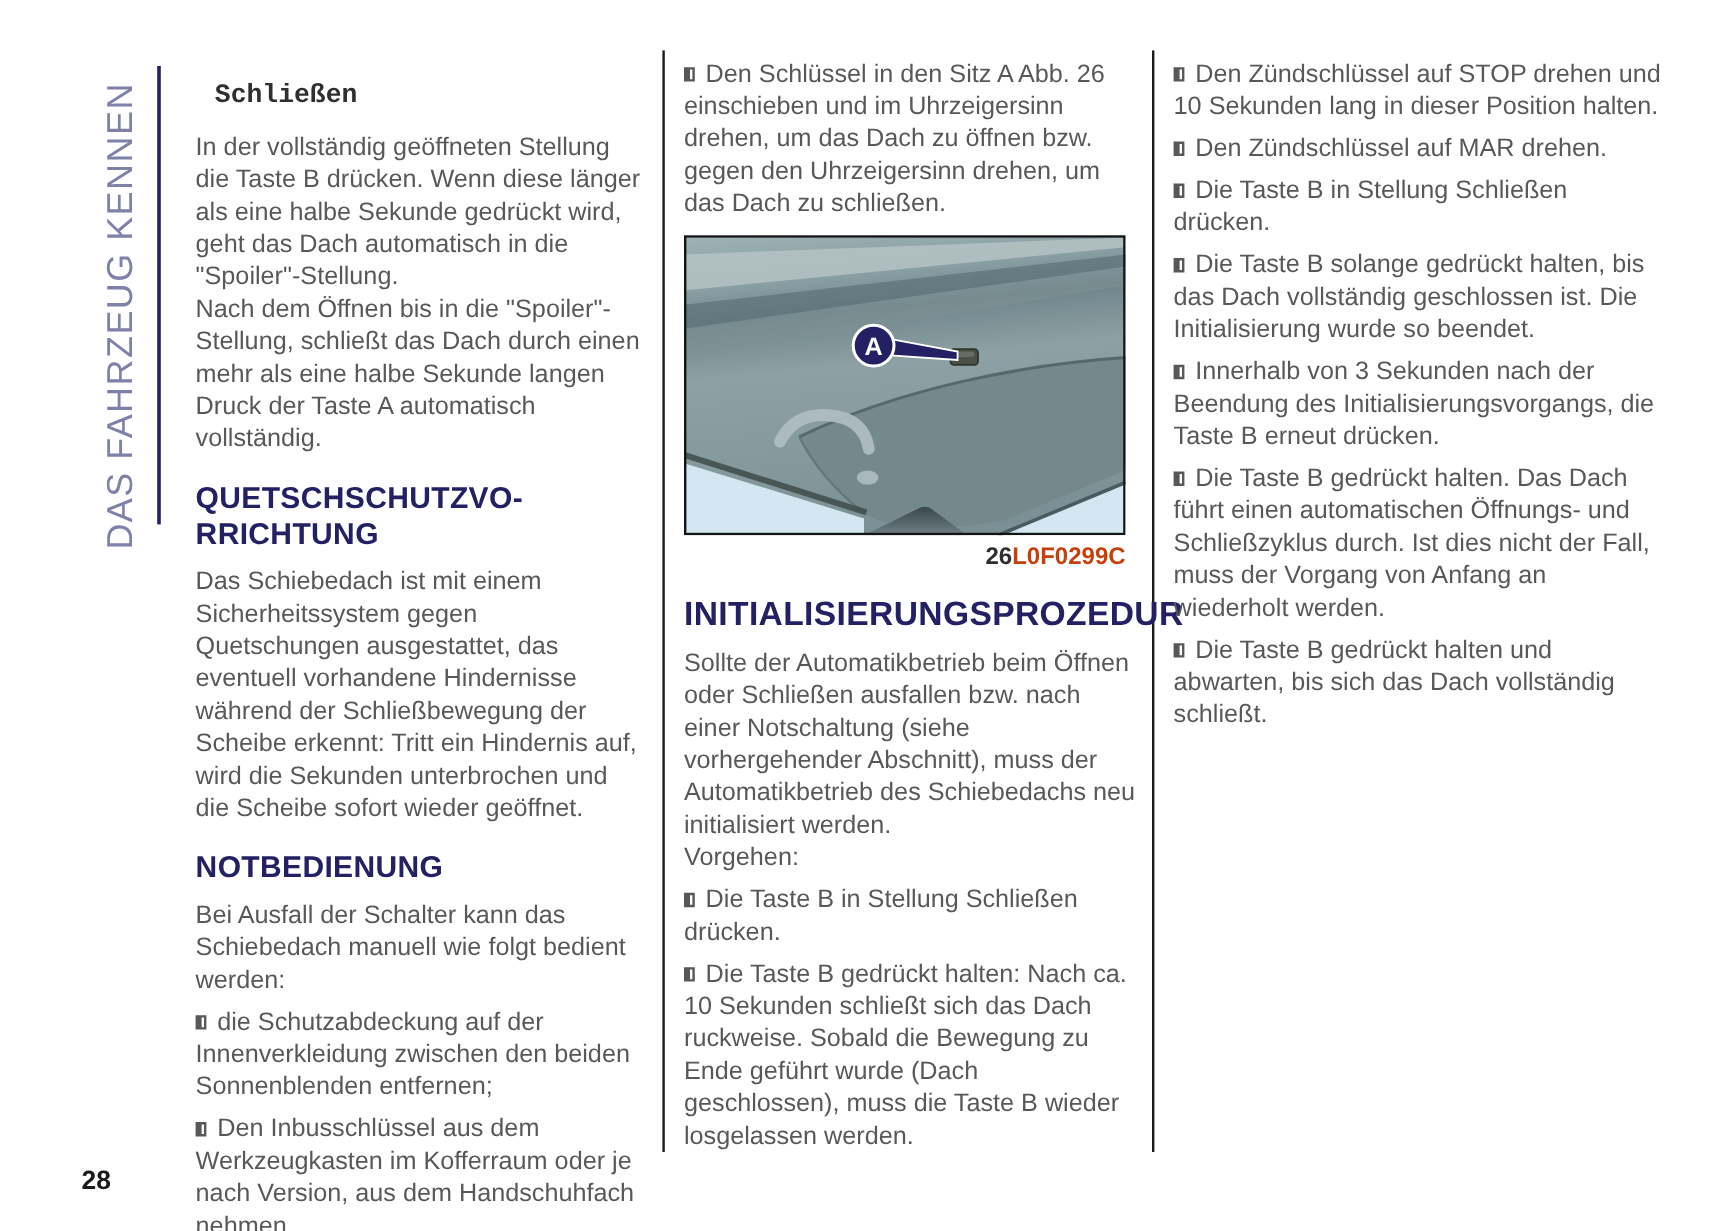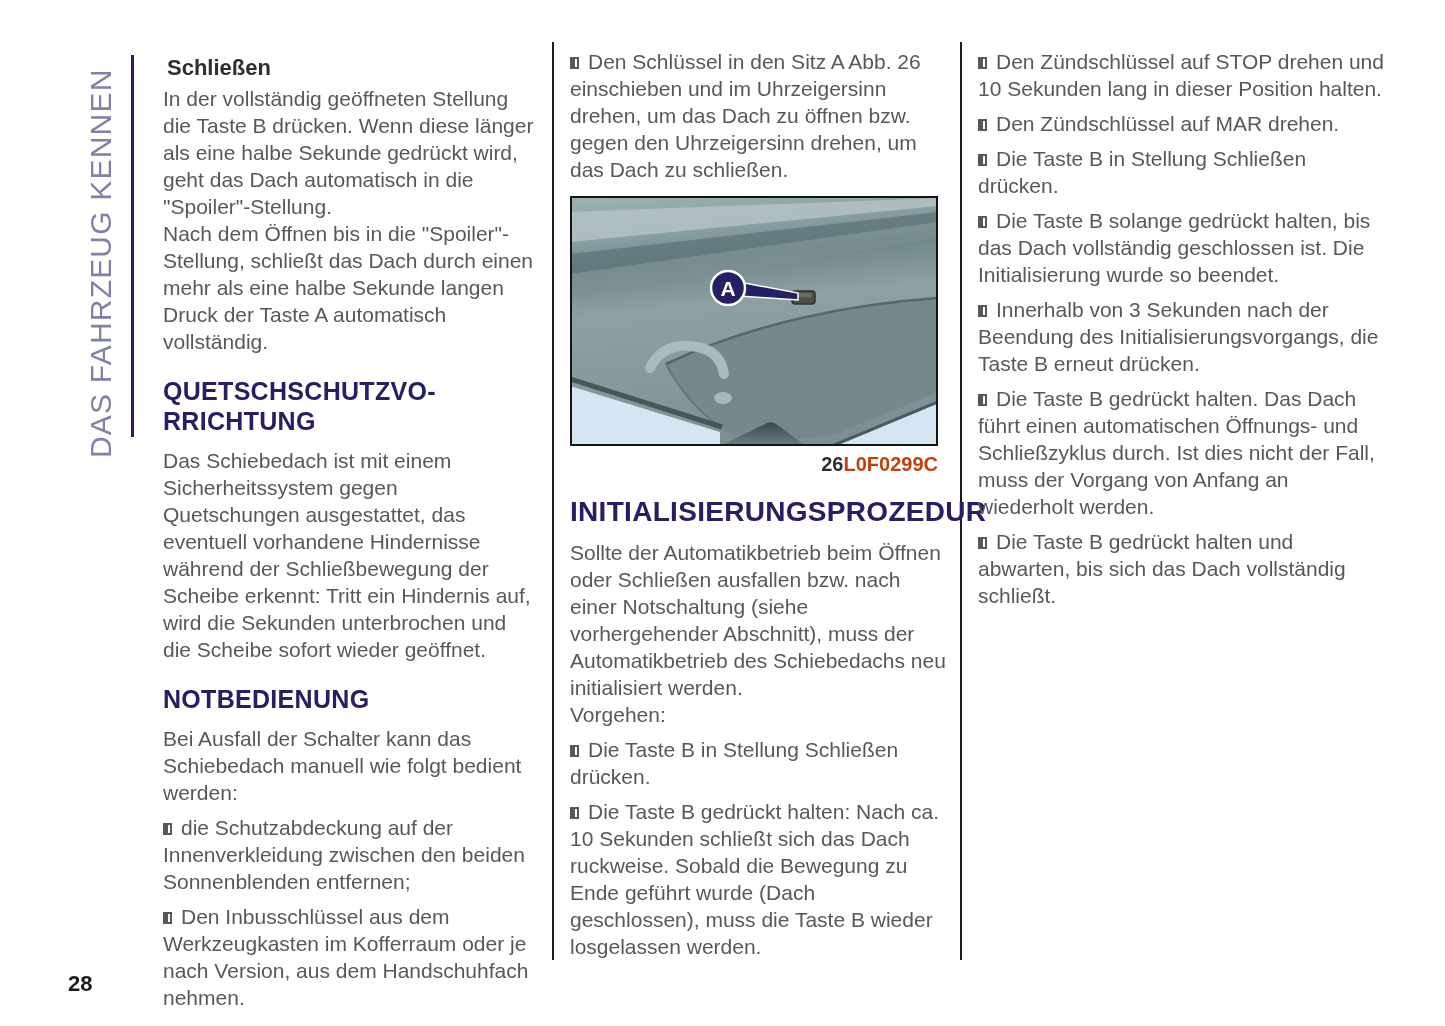--- a/index.html
+++ b/index.html
@@ -18,21 +18,21 @@
   .divider.d1 { left:552px; }
   .divider.d2 { left:960px; }
 
   
   .col { position:absolute; color:#57585a; font-size:21px; line-height:27px; }
   .col1 { left:163px; top:50px; width:376px; }
   .col2 { left:570px; top:48px; width:380px; }
   .col3 { left:978px; top:48px; width:410px; }
 
   p.body { margin:0; }
-  h3.sub { font-size:22px; line-height:27px; color:#2f2f31; font-weight:bold; margin:4px; }
+  h3.sub { font-size:22px; line-height:27px; color:#2f2f31; font-weight:bold; margin:16px;font-family:Liberation Mono, monospace; }
   h2.sect { color:#232063; font-weight:bold; font-size:25px; line-height:30px;
             letter-spacing:0.3px; margin:21px 0 11px 0; }
   h2.sect.init { font-size:28px; margin:19px 0 12px 0;text-align:right; }
 
   p.bullet { margin:8px 0 0 0; }
   .bb { display:inline-block; width:9px; height:12px; border:2px solid #57585a;
         border-left-width:5px; margin-right:9px; vertical-align:0px; }
 
   
   .figure { margin-top:13px; width:368px; }

